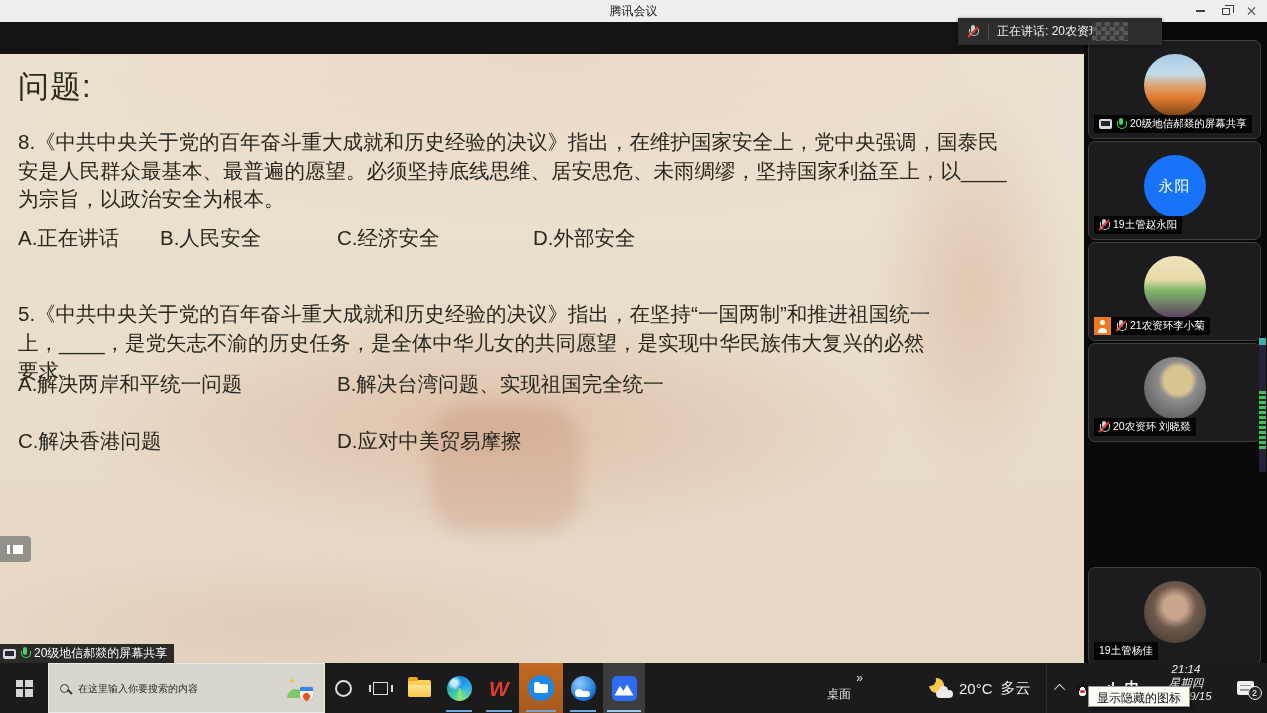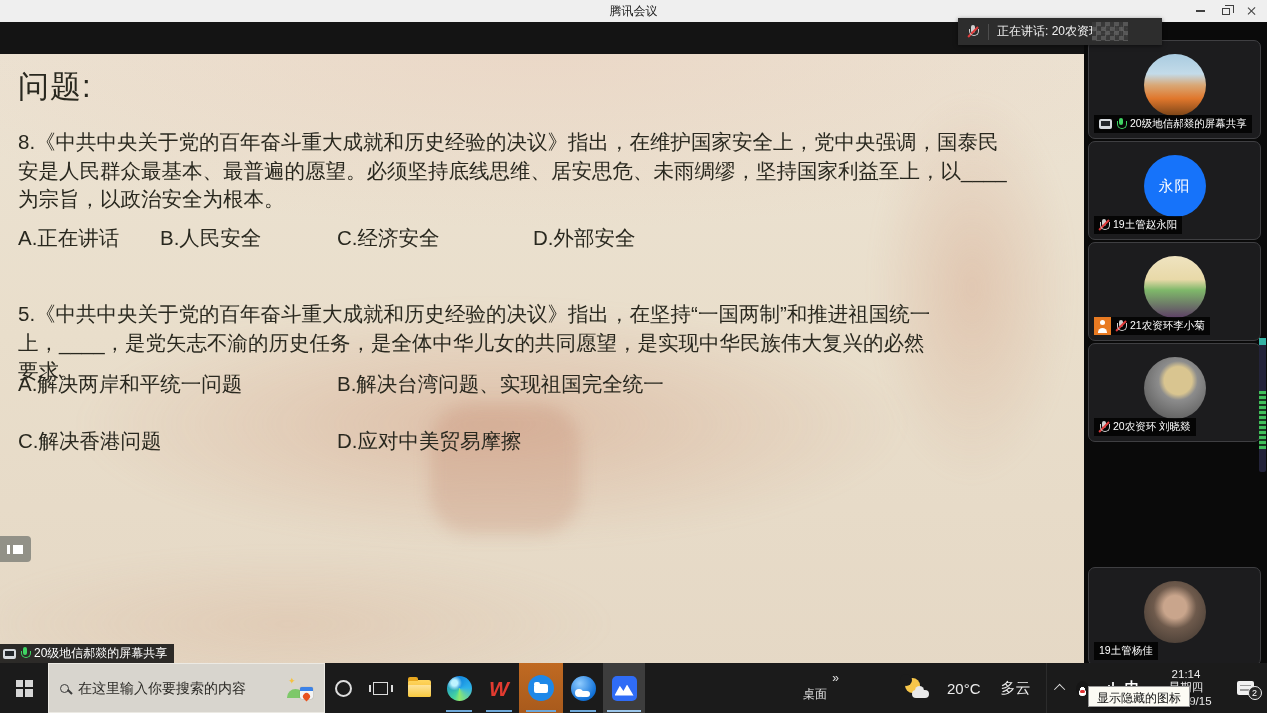--- a/index.html
+++ b/index.html
@@ -106,21 +106,21 @@
              display:flex; align-items:stretch; z-index:8; }
   .tb-cell { display:flex; align-items:center; justify-content:center; position:relative; }
   .start { width:48px; }
   .winlogo { width:17px; height:17px; display:grid; grid-template-columns:1fr 1fr; grid-template-rows:1fr 1fr; gap:2px; }
   .winlogo i { background:#d6d6d6; }
   .searchbox { width:277px; background:#d8d5ce; border:1px solid #eceae4; display:flex; align-items:center;
                gap:9px; padding:0 11px; }
   .sglyph { width:9px; height:9px; border:1.6px solid #3c3c3c; border-radius:50%; position:relative; flex:none; }
   .sglyph::after { content:""; position:absolute; width:6px; height:1.6px; background:#3c3c3c;
                    right:-5px; bottom:-1px; transform:rotate(45deg); }
-  .searchbox input { border:none; background:transparent; outline:none; font-size:14px; color:#1f1e1b; flex:1;
+  .searchbox input { border:none; background:transparent; outline:none; font-size:10px; color:#1f1e1b; flex:1;
                      font-family:"Liberation Sans",sans-serif; }
   .searchbox input::placeholder { color:#2b2a26; opacity:1; }
   .hl-ico { width:26px; height:22px; position:relative; flex:none; }
   .hl-ico .hill { position:absolute; left:0; bottom:1px; width:17px; height:9px; background:#7ec86a; border-radius:9px 9px 0 0; }
   .hl-ico .card { position:absolute; right:0; bottom:0; width:13px; height:12px; background:#f4f4f4;
                   border-top:4px solid #3b82e8; border-radius:2px; box-shadow:0 0 1px rgba(0,0,0,.4); }
   .hl-ico .pin { position:absolute; right:3px; bottom:-1px; width:7px; height:7px; border-radius:50% 50% 50% 0;
                  background:#e8521f; transform:rotate(-45deg); }
   .hl-ico .spark { position:absolute; left:1px; top:0; color:#f5c242; font-size:9px; line-height:9px; }
   .cortana-cell,.tview-cell { width:37px; }
@@ -148,39 +148,39 @@
   .qcirc::after { content:""; position:absolute; left:8px; bottom:4px; width:11px; height:6px; border-radius:6px; background:#fff; }
   .active-cell { width:42px; background:#3d3d3d; }
   .mtn { width:25px; height:25px; border-radius:5px; background:#2f6cf6; position:relative; overflow:hidden; }
   .mtn::after { content:""; position:absolute; left:3px; bottom:5px; width:19px; height:11px; background:#fff;
                 clip-path:polygon(0 100%, 28% 12%, 47% 58%, 66% 0, 100% 100%); }
 
   .desk-block { margin-left:auto; margin-right:58px; display:flex; flex-direction:column;
                 justify-content:center; align-items:flex-start; color:#e2e2e2; }
   .desk-block .chev { font-size:12px; align-self:flex-end; margin-right:-12px; margin-top:-2px; }
   .desk-block .lbl { font-size:12px; margin-top:1px; }
-  .weather { display:flex; align-items:center; gap:20px; padding:0 16px; color:#ececec; font-size:15px; }
+  .weather { display:flex; align-items:center; gap:8px; padding:0 16px; color:#ececec; font-size:15px; }
   .mooncloud { position:relative; width:26px; height:20px; }
   .mooncloud .moon { position:absolute; left:4px; top:0; width:15px; height:15px; border-radius:50%; background:#f7c64a; }
   .mooncloud .moon::after { content:""; position:absolute; left:-5px; top:-4px; width:12px; height:12px; border-radius:50%; background:#1b1b1b; }
   .mooncloud .cloud { position:absolute; right:-2px; bottom:0; width:17px; height:8px; background:#e9e9e9; border-radius:8px; }
   .mooncloud .cloud::before { content:""; position:absolute; left:3px; top:-4px; width:9px; height:9px; border-radius:50%; background:#e9e9e9; }
   .tray { display:flex; align-items:center; gap:11px; padding:0 10px; border-left:1px solid #2c2c2c; }
   .chev-up { width:8px; height:8px; border-left:1.6px solid #dedede; border-top:1.6px solid #dedede;
              transform:rotate(45deg) translateY(2px); }
   .qq { width:13px; height:15px; border-radius:50% 50% 46% 46%;
         background:radial-gradient(ellipse at 50% 78%, #fff 0 34%, #161616 36%); position:relative; }
   .qq::after { content:""; position:absolute; left:4px; bottom:3px; width:5px; height:3px; border-radius:2px; background:#e03030; }
   .signal { display:flex; align-items:flex-end; gap:1.6px; height:13px; }
   .signal i { width:2.2px; background:#e4e4e4; }
   .signal i:nth-child(1){height:4px;} .signal i:nth-child(2){height:7px;}
   .signal i:nth-child(3){height:10px;} .signal i:nth-child(4){height:13px;}
   .ime { color:#fff; font-size:14px; font-weight:bold; }
   .clock { width:74px; text-align:center; color:#ececec; font-size:11.5px; line-height:13.5px;
-           display:flex; flex-direction:column; justify-content:center; }
+           display:flex; flex-direction:column; justify-content:flex-start;font-style:italic; }
   .ac-cell { width:44px; }
   .ac-ico { position:relative; width:17px; height:14px; background:#f0f0f0; border-radius:2px; }
   .ac-ico::before { content:""; position:absolute; left:3px; right:3px; top:3.5px; height:7px;
                     background:repeating-linear-gradient(#9a9a9a 0 1.5px, transparent 1.5px 4.5px); }
   .ac-badge { position:absolute; right:-8px; bottom:-5px; width:14px; height:14px; border-radius:50%;
               background:#262626; border:1.5px solid #f0f0f0; color:#fff; font-size:9px;
               display:flex; align-items:center; justify-content:center; }
   .tb-tooltip { position:absolute; left:1088px; top:686px; height:21px; padding:3px 8px; background:#fcfbf4;
                 border:1px solid #969696; box-shadow:2px 2px 3px rgba(0,0,0,.45); font-size:12px; color:#111;
                 z-index:30; white-space:nowrap; }

